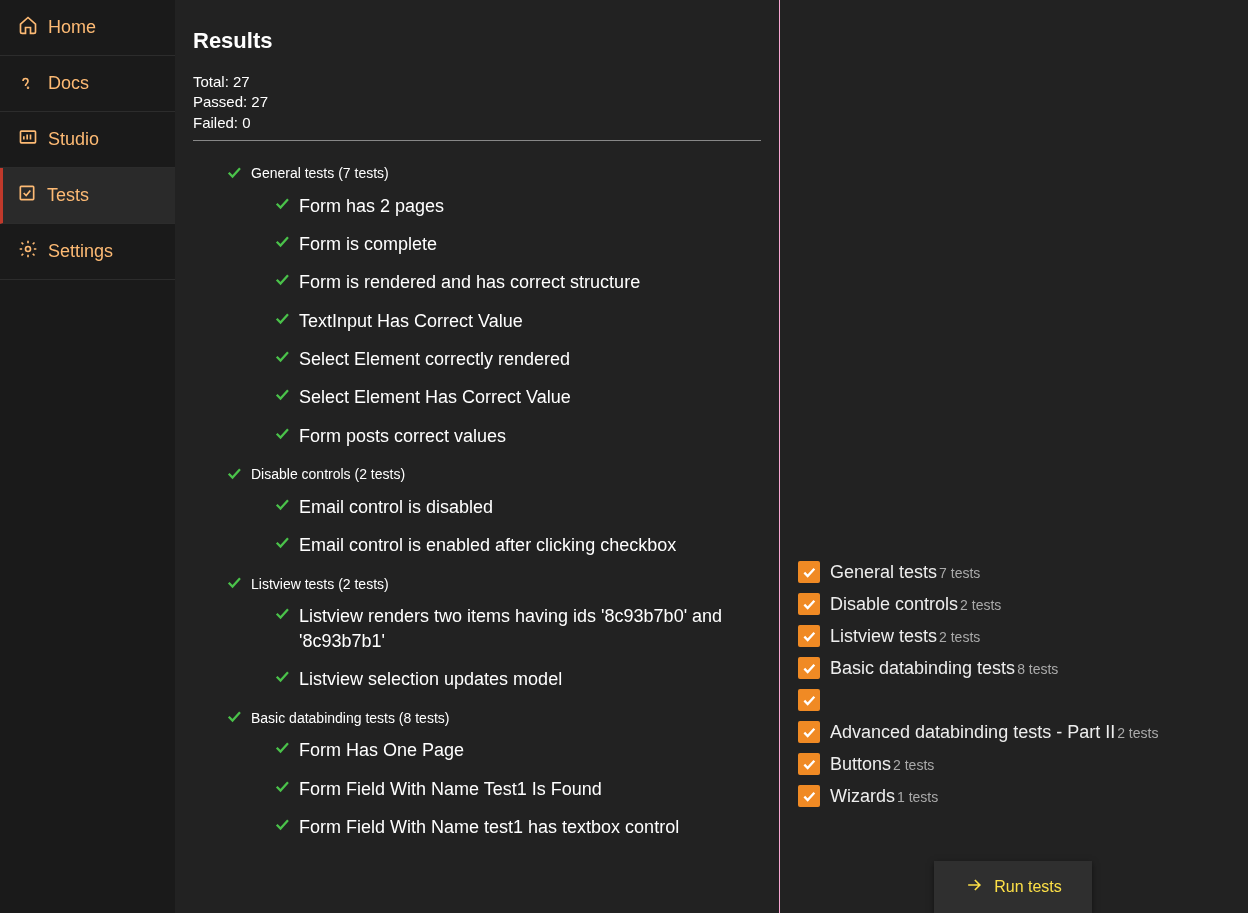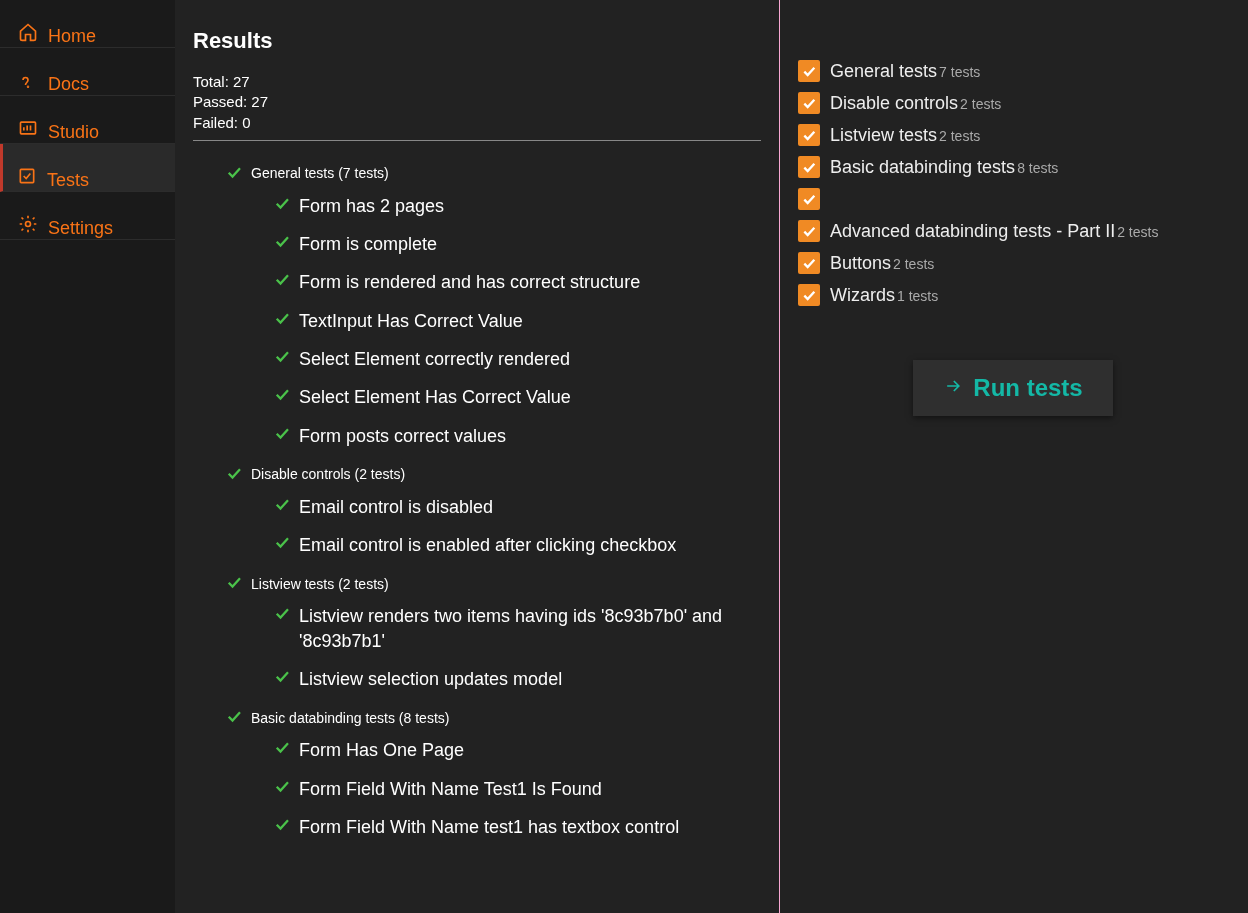--- a/index.html
+++ b/index.html
@@ -14,26 +14,26 @@
   }
   .sidebar {
     width: 175px;
     background: #1a1a1a;
     display: flex;
     flex-direction: column;
     flex-shrink: 0;
   }
   .sidebar-item {
     display: flex;
-    align-items: flex-end;
+    align-items: center;
     gap: 10px;
     padding: 0 18px;
-    height: 48px;
+    height: 56px;
     cursor: pointer;
-    color: #f97316;
+    color: #fdba74;
     font-size: 18px;
     border-bottom: 1px solid #2c2c2c;
   }
   .sidebar-item.active {
     background: #2a2a2a;
     border-left: 3px solid #c0392b;
     padding-left: 14px;
   }
   .sidebar-item svg { width: 20px; height: 20px; flex-shrink: 0; }
   .main {
@@ -96,20 +96,21 @@
     font-size: 20px;
     line-height: 1;
     flex-shrink: 0;
   }
   .right-panel {
     width: 468px;
     background: #222;
     padding: 60px 20px 0 18px;
     display: flex;
     flex-direction: column;
+    justify-content: flex-end;
   }
   .suite-list { display: flex; flex-direction: column; gap: 10px; }
   .suite-row {
     display: flex;
     align-items: center;
     gap: 10px;
     cursor: pointer;
   }
   .cb {
     width: 22px;
@@ -121,23 +122,23 @@
     justify-content: center;
     flex-shrink: 0;
   }
   .cb svg { width: 16px; height: 16px; }
   .suite-label { font-size: 18px; color: #eee; }
   .suite-count { font-size: 14px; color: #aaa; margin-left: 2px; }
   .run-btn {
     margin: 54px auto 0 auto;
     background: #2f2f2f;
     border: none;
-    color: #14b8a6;
-    font-size: 24px;
-    font-weight: bold;
+    color: #fde047;
+    font-size: 16px;
+    font-weight: normal;
     padding: 14px 30px;
     display: flex;
     align-items: center;
     gap: 10px;
     cursor: pointer;
     box-shadow: 0 2px 6px rgba(0,0,0,0.5);
   }
   .run-btn svg { width: 20px; height: 20px; }
 </style>
 </head>

